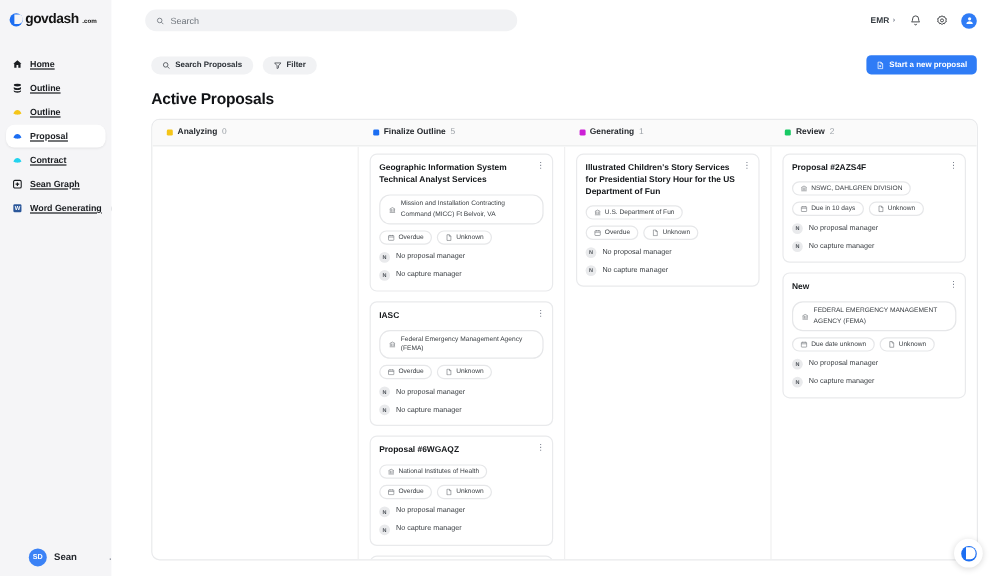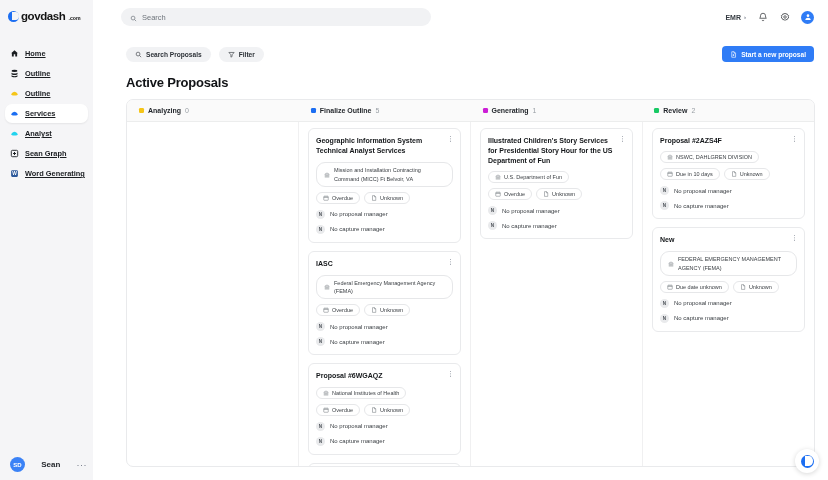--- a/index.html
+++ b/index.html
@@ -42,22 +42,22 @@
   }
   .nav-item.active { background: #ffffff; box-shadow: 0 1px 2px rgba(0,0,0,.07); }
   .nav-ic { width: 9px; height: 9px; flex: 0 0 9px; display: flex; align-items: center; justify-content: center; }
   .nav-ic svg { width: 9px; height: 9px; display: block; }
   .info-dot {
     width: 6px; height: 6px; border: .7px solid #9aa0a6; border-radius: 50%;
     font-size: 4.5px; line-height: 5px; text-align: center; color: #9aa0a6; margin-left: 2px;
   }
 
   .user-row {
-    position: absolute; bottom: 8px; left: 2px; width: 93px;
-    display: flex; align-items: center; gap: 6px; padding: 0 8px; text-align: center;
+    position: absolute; bottom: 8px; left: 16px; width: 93px;
+    display: flex; align-items: center; gap: 6px; padding: 0 8px;
   }
   .avatar {
     width: 15px; height: 15px; border-radius: 50%;
     background: #3b82f6; color: #fff; font-size: 6px; font-weight: 700;
     display: flex; align-items: center; justify-content: center; flex: 0 0 15px;
   }
   .user-name { font-size: 8px; font-weight: 700; color: #26292e; flex: 1; }
   .dots { color: #6b7280; font-size: 9px; letter-spacing: .5px; line-height: 6px; }
 
   
@@ -196,29 +196,29 @@
             </svg>
         </span>
         <span>Outline</span>
       </div>
       <div class="nav-item active">
         <span class="nav-ic">
           <svg viewBox="0 0 24 24" fill="#1c6ef2">
               <path d="M3 15c2-6 6-8 9-8s7 2 9 8c-3 2-6 2.6-9 2.6S6 17 3 15z"></path>
             </svg>
         </span>
-        <span>Services</span>
+        <span>Proposal</span>
       </div>
       <div class="nav-item">
         <span class="nav-ic">
           <svg viewBox="0 0 24 24" fill="#22d3ee">
               <path d="M3 15c2-6 6-8 9-8s7 2 9 8c-3 2-6 2.6-9 2.6S6 17 3 15z"></path>
             </svg>
         </span>
-        <span>Analyst</span>
+        <span>Contract</span>
       </div>
       <div class="nav-item">
         <span class="nav-ic">
           <svg viewBox="0 0 24 24" fill="none" stroke="#1a1d21" stroke-width="2.4">
               <rect x="3.5" y="3.5" width="17" height="17" rx="3"></rect>
               <path d="M12 8v8M8 12h8" stroke-width="2.6"></path>
             </svg>
         </span>
         <span>Sean Graph</span>
       </div>

